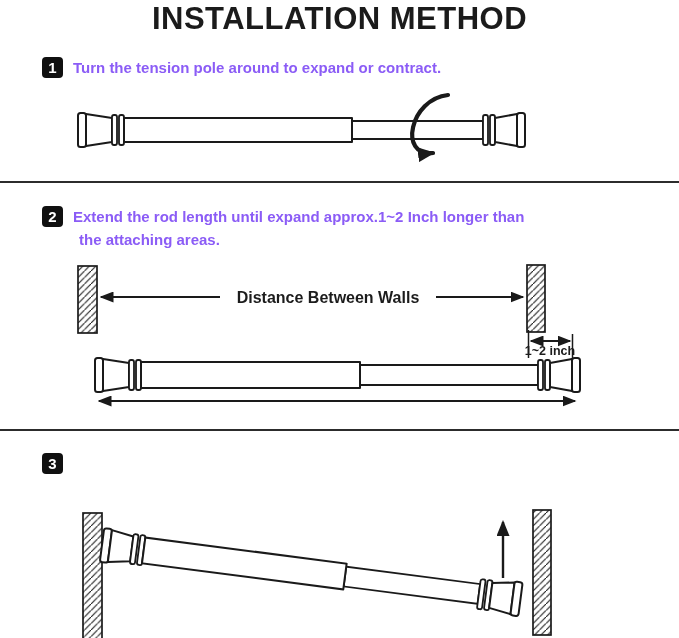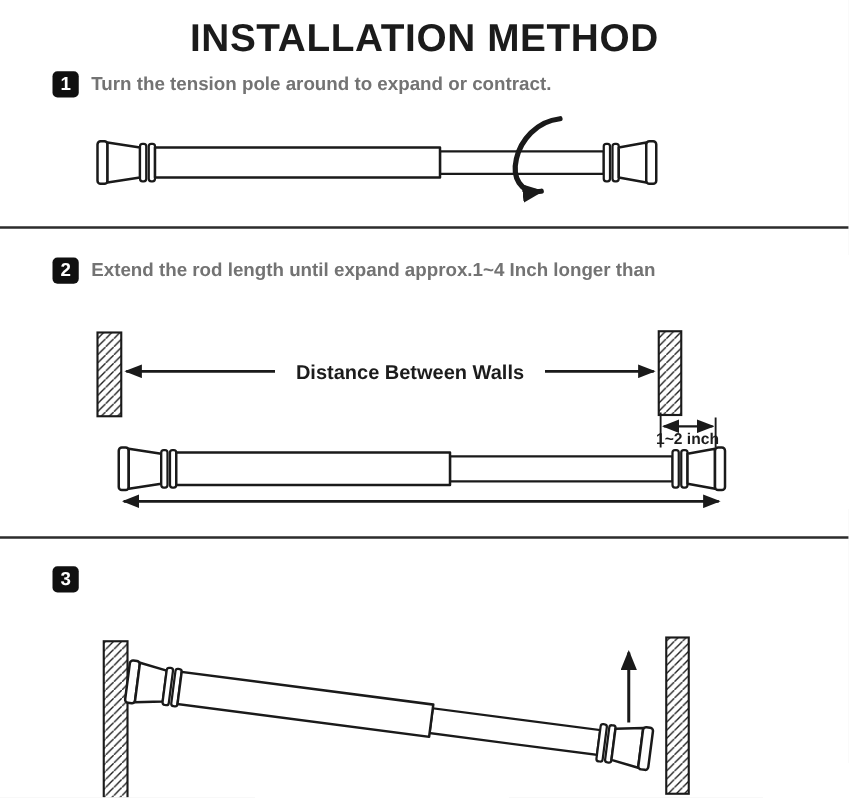--- a/index.html
+++ b/index.html
@@ -2,32 +2,32 @@
 <html><head>
 <meta charset="utf-8">
 <style>
   html,body{margin:0;padding:0;background:#f3f3f3;}
   .canvas{
     position:relative;width:679px;height:638px;margin:0 auto;
     background:#ffffff;overflow:hidden;
     font-family:"Liberation Sans", sans-serif;color:#1c1c1c;
   }
   .page-title{
-    position:absolute;top:12px;left:0;width:679px;margin:0;
+    position:absolute;top:0;left:0;width:679px;margin:0;
     text-align:center;font-size:31px;font-weight:700;letter-spacing:.5px;
     color:#1b1b1b;line-height:38px;
   }
   .step-row{position:absolute;left:42px;display:flex;align-items:flex-start;}
   .step-badge{
     flex:0 0 auto;width:21px;height:21px;margin-right:10px;margin-top:1px;
     background:#101010;color:#fff;border-radius:4px;
     display:flex;align-items:center;justify-content:center;
     font-size:15px;font-weight:700;
   }
-  .step-text{font-size:15px;font-weight:700;color:#737373;line-height:23px;}
+  .step-text{font-size:15px;font-weight:700;color:#8b5cf6;line-height:23px;}
   .step-text .line2{padding-left:6px;}
   .diagram{position:absolute;left:0;display:block;}
   .divider{position:absolute;left:0;width:679px;height:2px;background:#2c2c2c;}
   svg{display:block;}
   .pole{fill:#ffffff;stroke:#1a1a1a;stroke-width:2;stroke-linejoin:round;}
   .pole-thin{stroke-width:1.8;}
   .wall{stroke:#1a1a1a;stroke-width:1.7;}
   .arrow-line{stroke:#1a1a1a;stroke-width:2.2;fill:none;}
   .dim-tick{stroke:#1a1a1a;stroke-width:1.5;}
   .svg-label{font-family:"Liberation Sans",sans-serif;fill:#1c1c1c;}
@@ -69,21 +69,22 @@
     <path d="M448,7 C410,11 398,69 433,65" fill="none" stroke="#1a1a1a" stroke-width="4.2" stroke-linecap="round" marker-end="url(#ah1)"></path>
   </svg>
 
   <div class="divider" style="top:181px;"></div>
 
   <div class="step-row" style="top:205px;">
     <div class="step-badge">
       <span>2</span>
     </div>
     <div class="step-text">
-      <div class="line1">Extend the rod length until expand approx.1~4 Inch longer than</div>
+      <div class="line1">Extend the rod length until expand approx.1~2 Inch longer than</div>
+      <div class="line2">the attaching areas.</div>
     </div>
   </div>
 
   <svg class="diagram" style="top:258px;" width="679" height="165" viewBox="0 0 679 165">
     <defs>
       <pattern id="hatch2" patternUnits="userSpaceOnUse" width="6.5" height="6.5">
         <rect width="6.5" height="6.5" fill="#ffffff"></rect>
         <line x1="0" y1="6.5" x2="6.5" y2="0" stroke="#1a1a1a" stroke-width="1.1"></line>
       </pattern>
       <marker id="ah2e" markerUnits="userSpaceOnUse" markerWidth="14" markerHeight="11" refX="12.5" refY="5.5" orient="auto">

